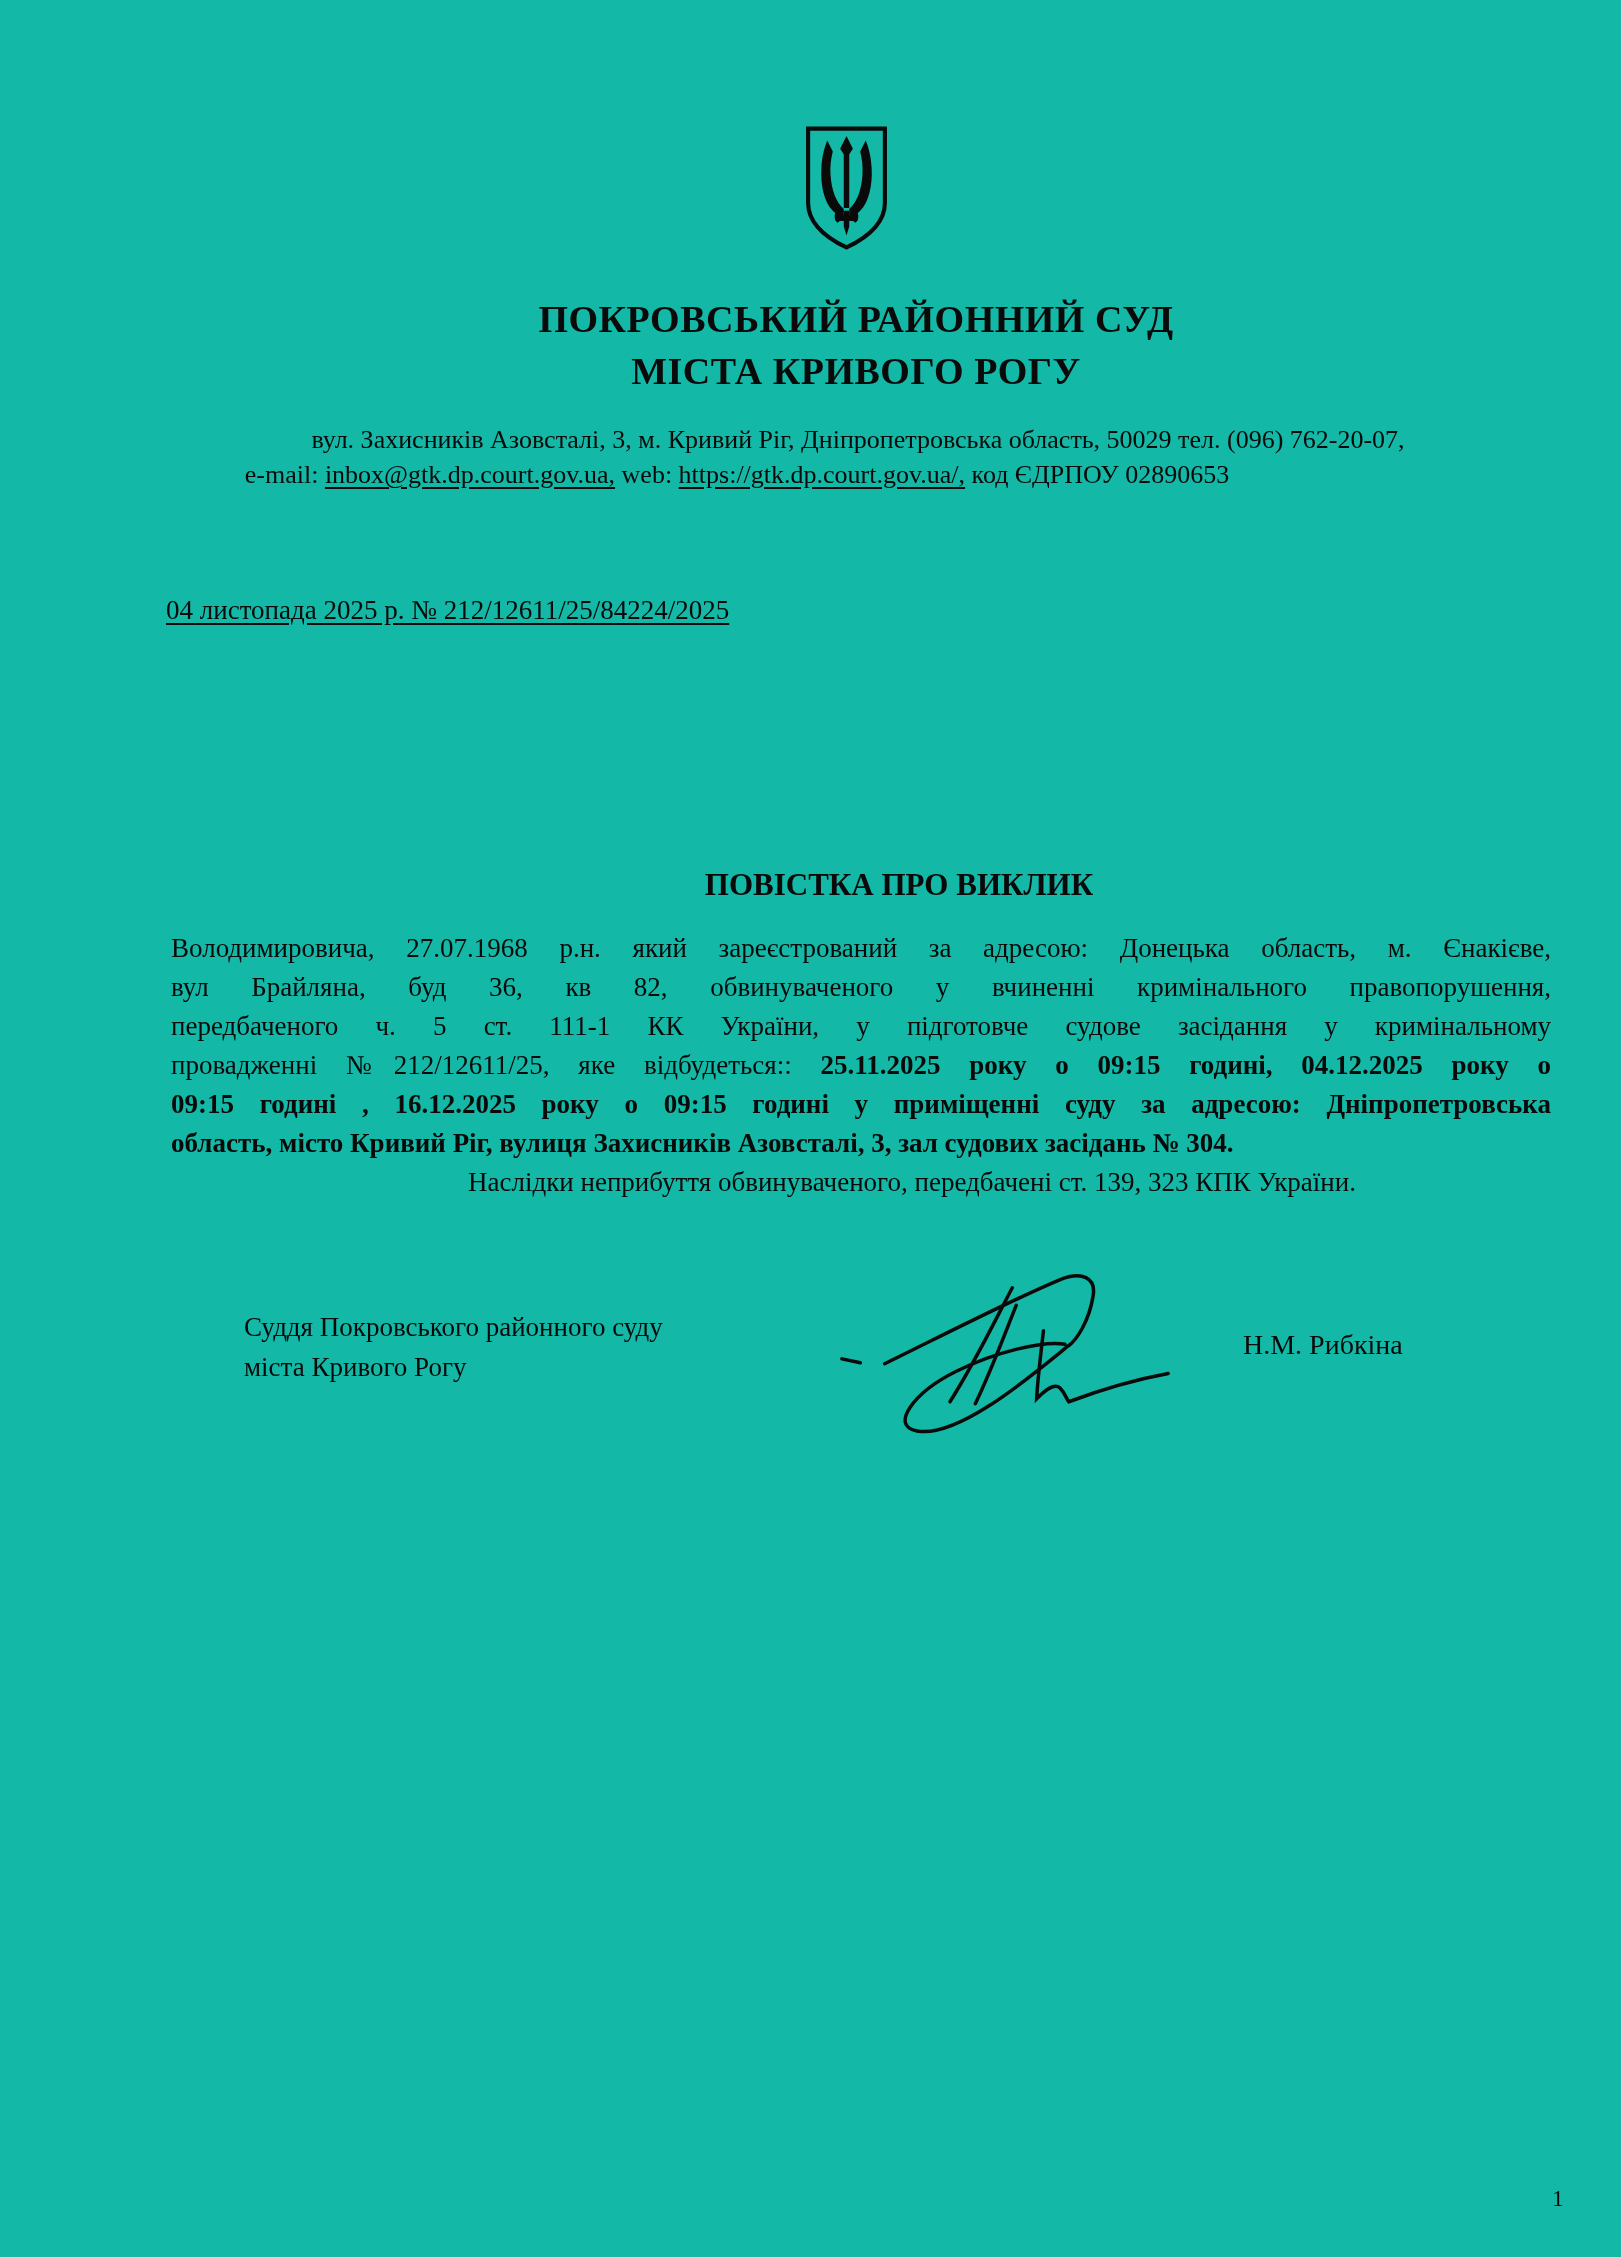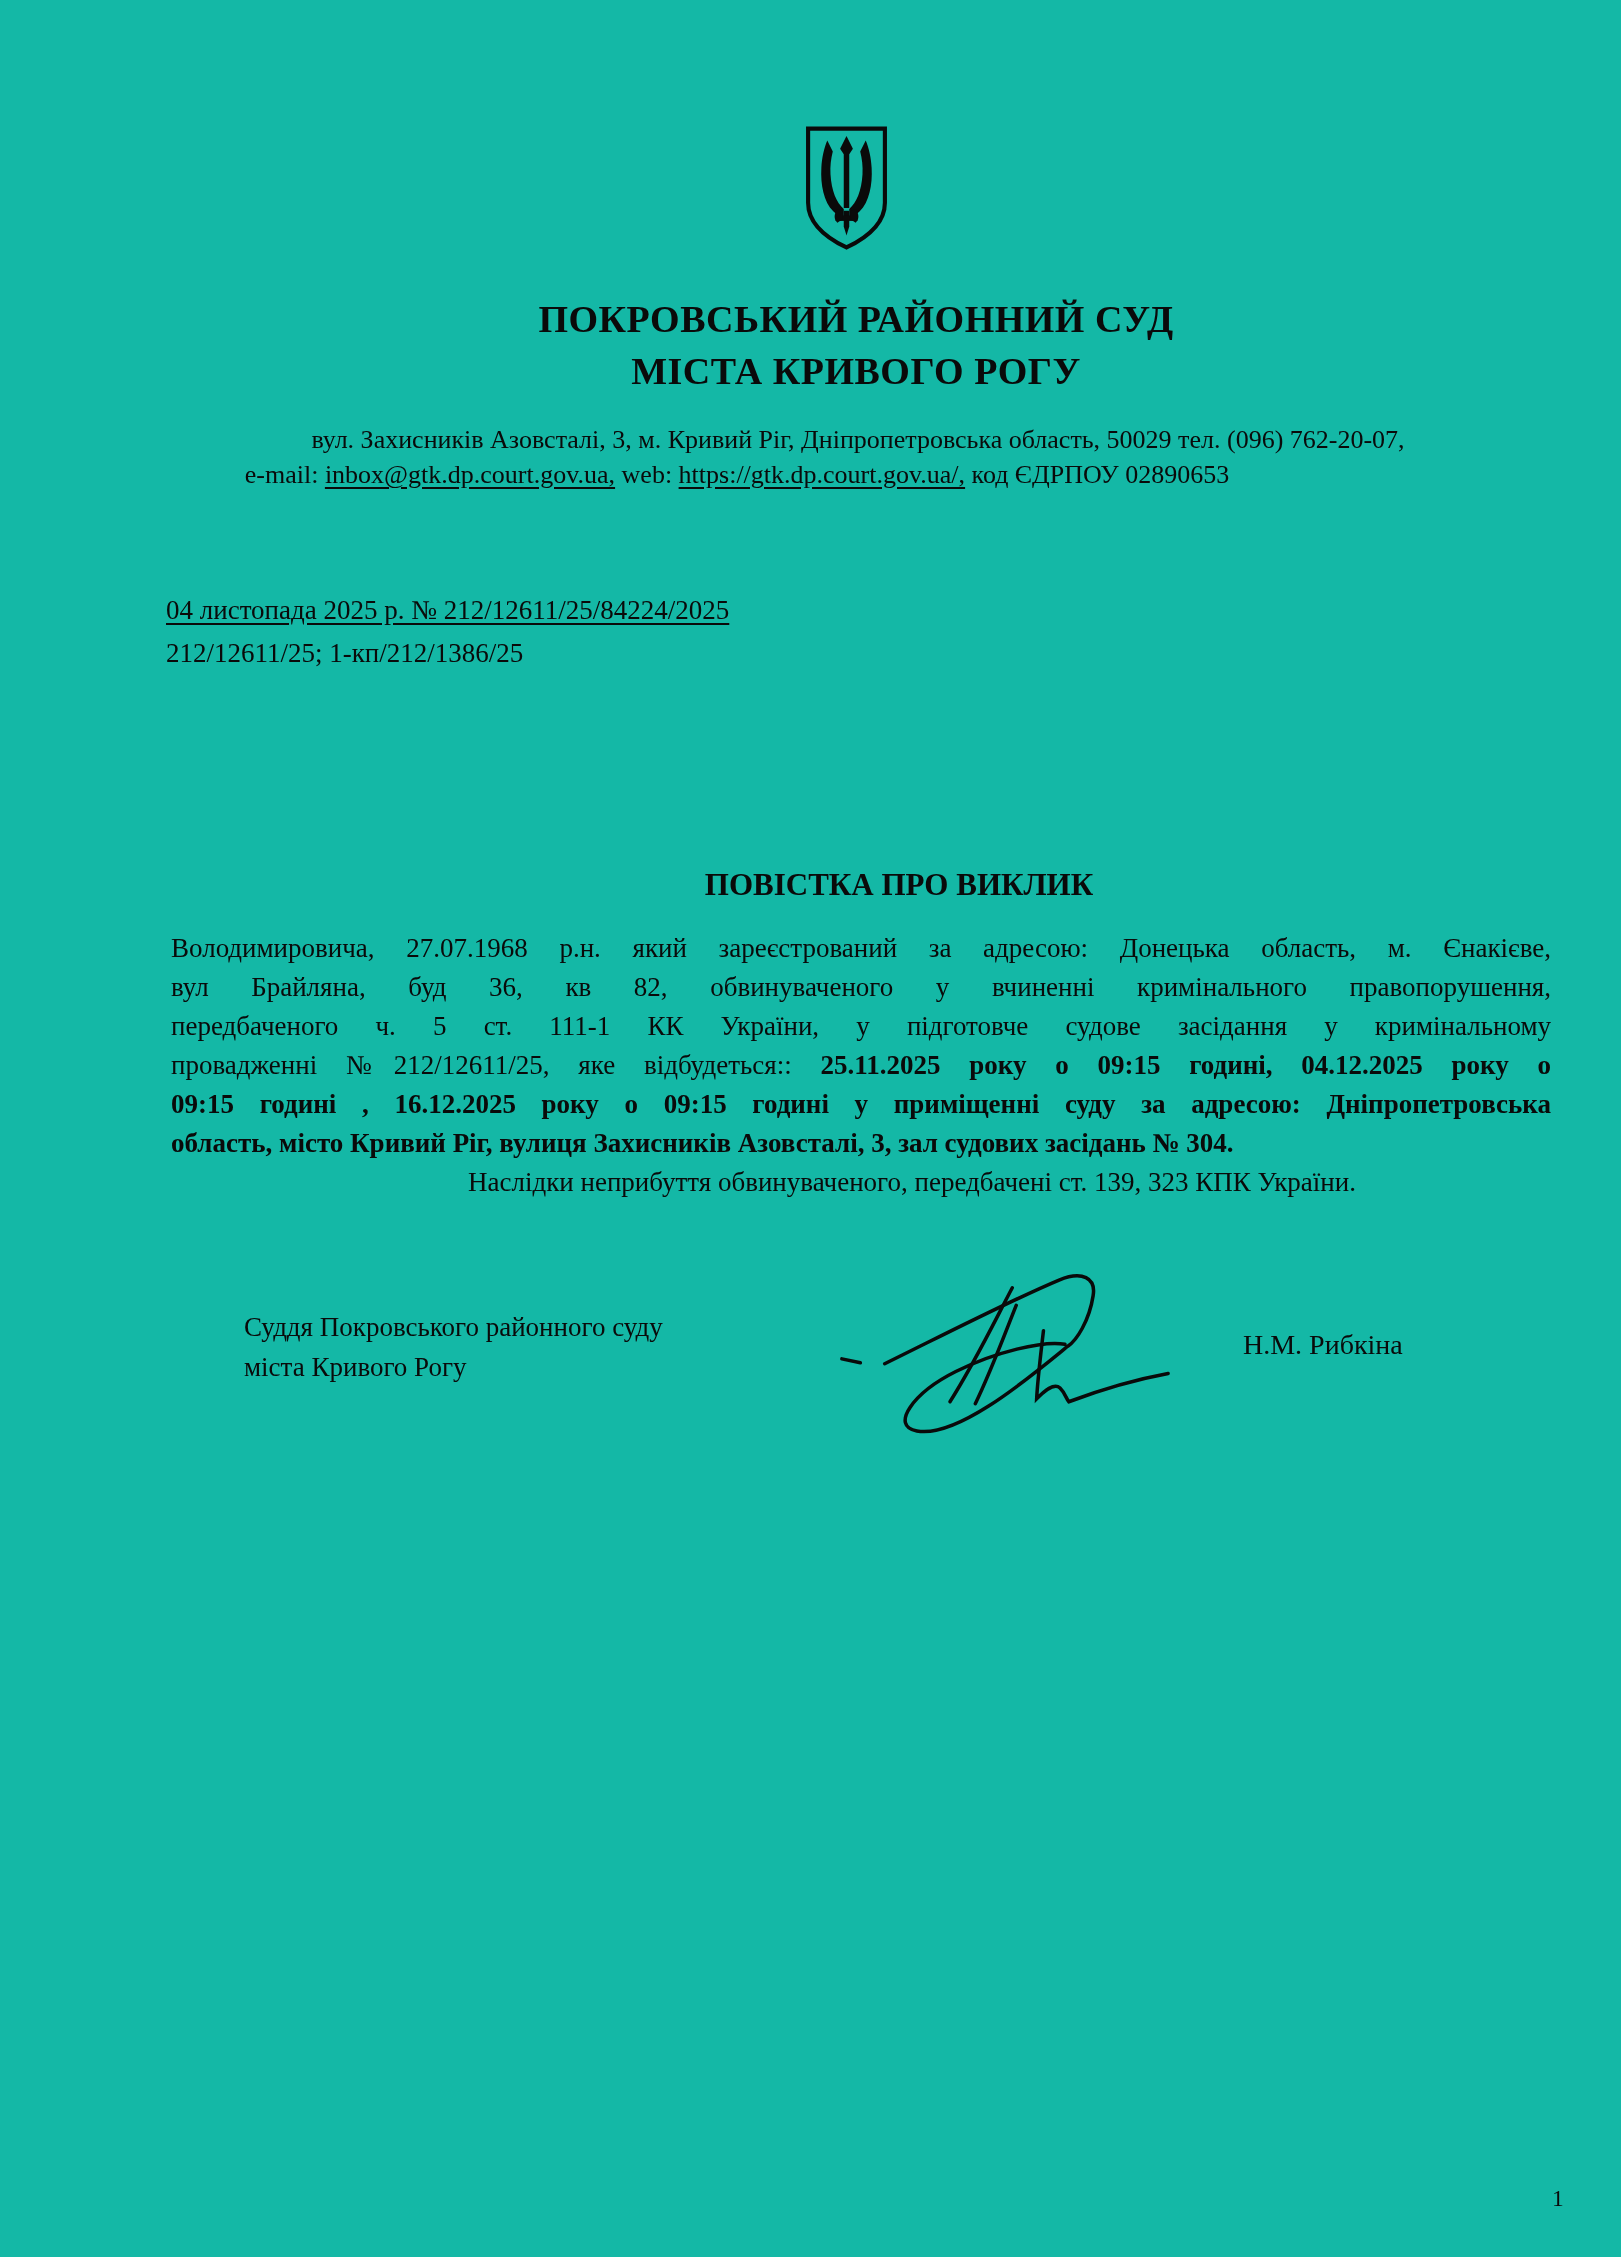--- a/index.html
+++ b/index.html
@@ -144,21 +144,20 @@
     <span class="shift">вул. Захисників Азовсталі, 3, м. Кривий Ріг,  Дніпропетровська область, 50029 тел. (096) 762-20-07,</span>
   </div>
   <div class="crow addr2">
     <span class="shift">
       <span>e-mail: </span><span class="u">inbox@gtk.dp.court.gov.ua,</span><span> web: </span> <span class="u">https://gtk.dp.court.gov.ua/,</span><span> код ЄДРПОУ 02890653</span>
     </span>
   </div>
 
   <div class="refblock">
     <div class="u">04 листопада 2025 р. №  212/12611/25/84224/2025</div>
-    <div>212/12611/25; 1-кп/212/1386/25</div>
   </div>
 
   <div class="crow doc-title">
     <span class="shift">ПОВІСТКА ПРО ВИКЛИК</span>
   </div>
 
   <div class="bodyblock">
     <div class="bline"><span>Володимировича, 27.07.1968 р.н. який зареєстрований за адресою: Донецька область, м. Єнакієве,</span></div>
     <div class="bline"><span>вул Брайляна, буд 36, кв 82, обвинуваченого у вчиненні кримінального правопорушення,</span></div>
     <div class="bline"><span>передбаченого ч. 5 ст. 111-1 КК України, у підготовче судове засідання у кримінальному</span></div>

